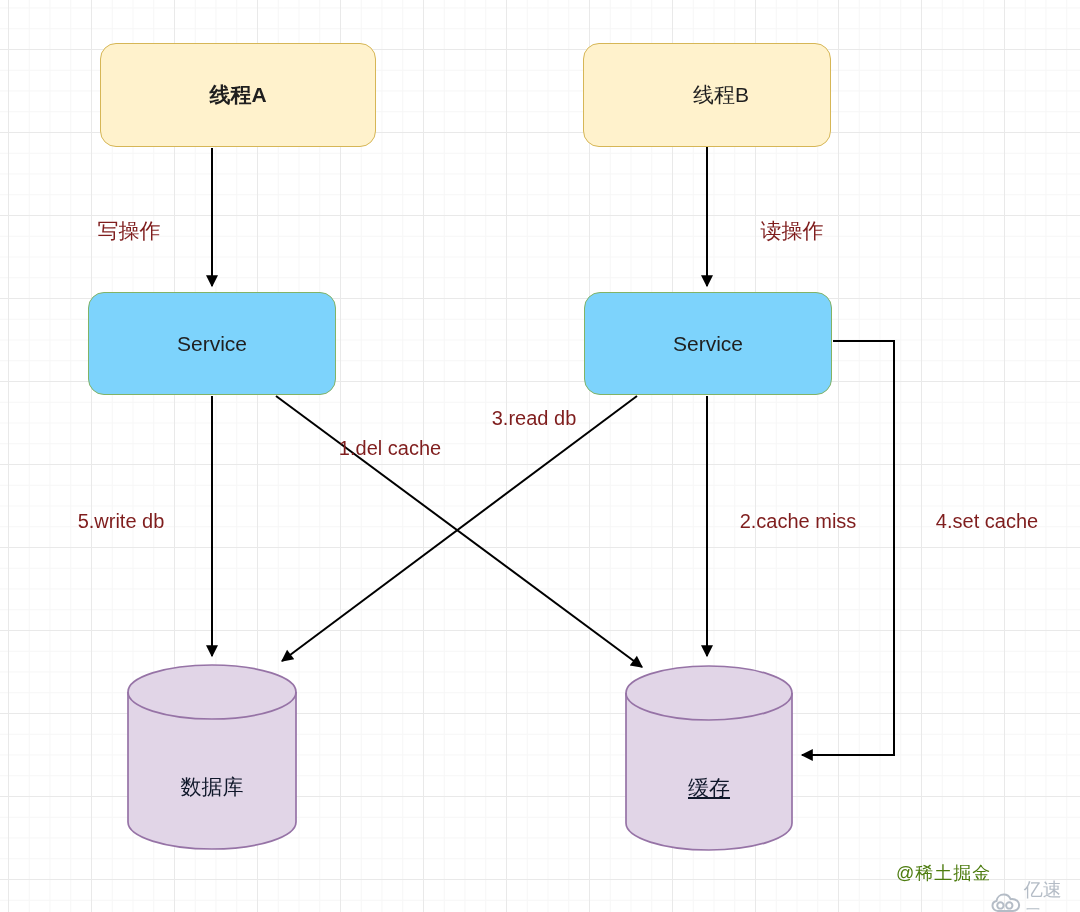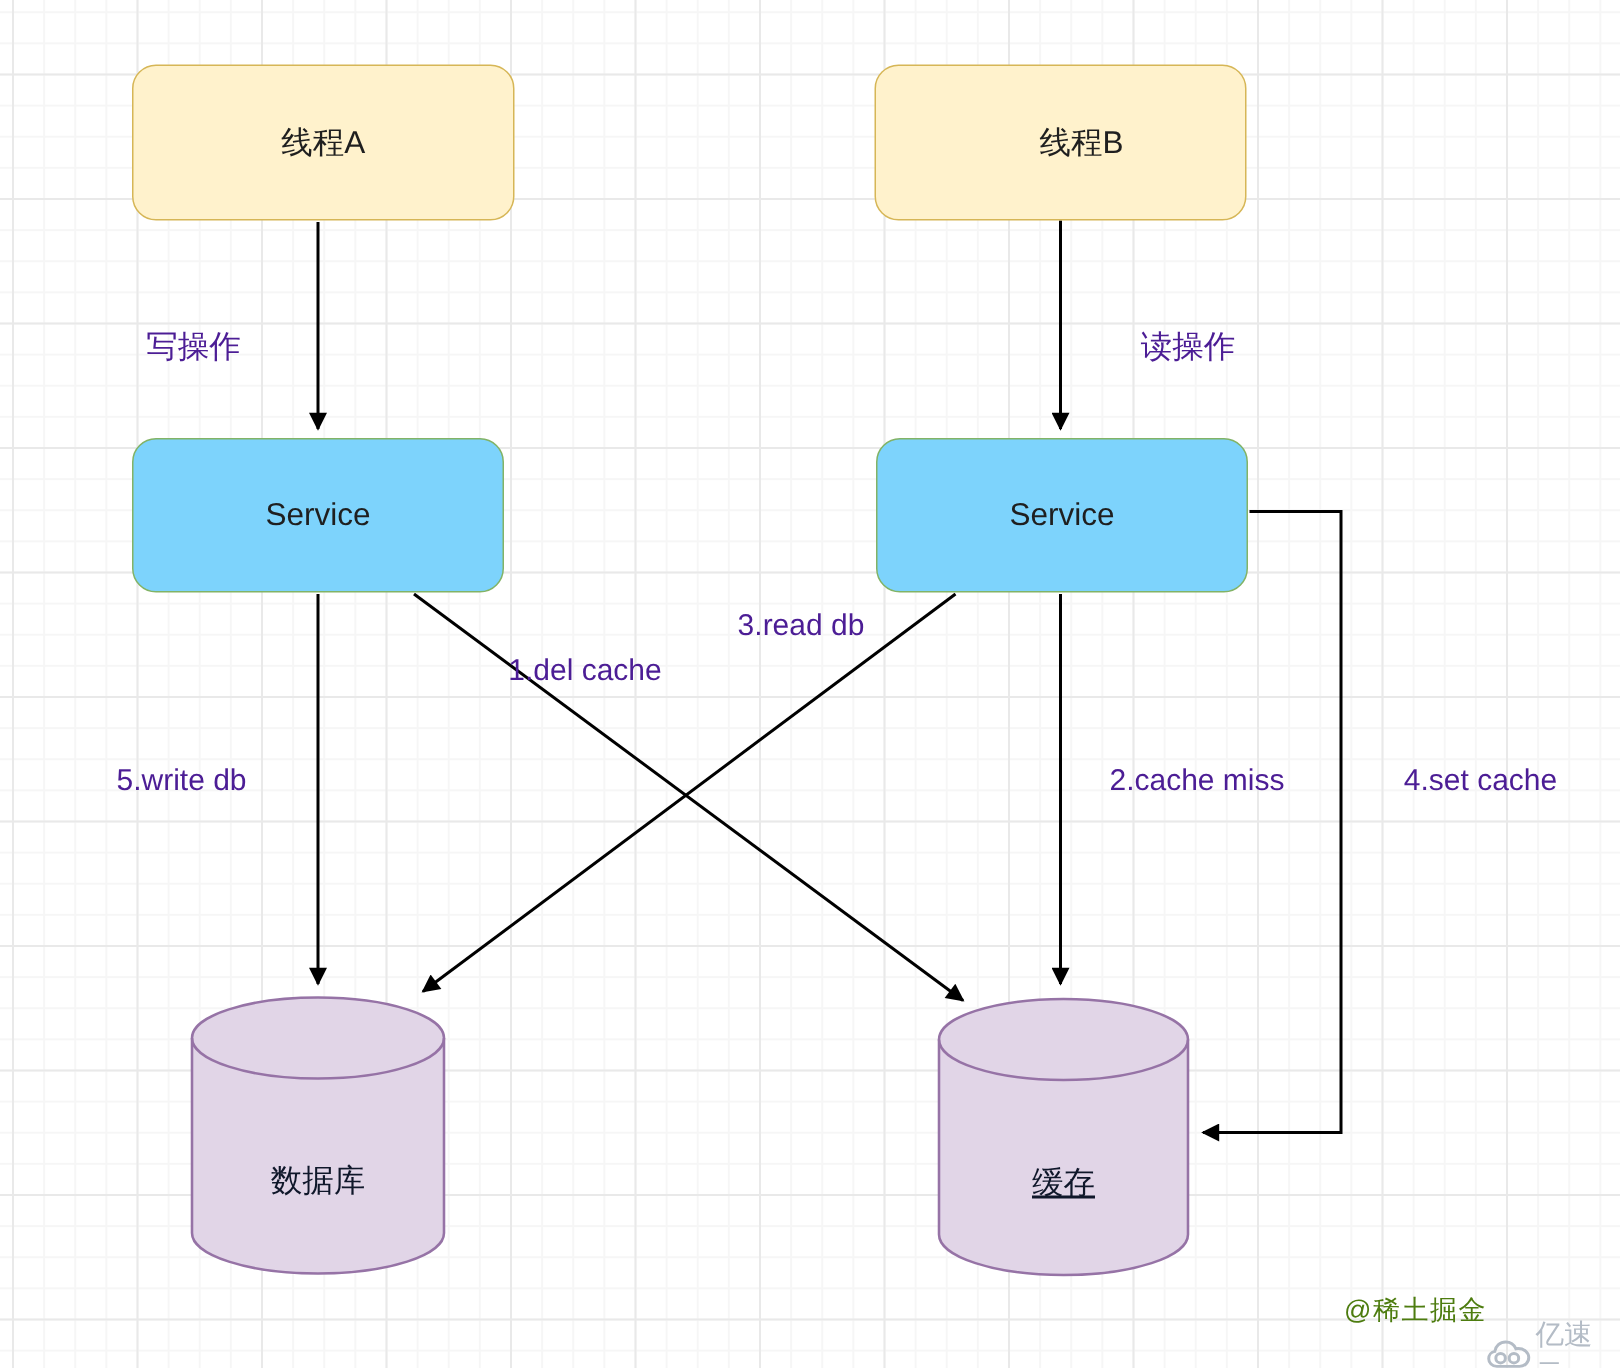--- a/index.html
+++ b/index.html
@@ -15,27 +15,27 @@
     background-size:83px 83px, 83px 83px, 20.75px 20.75px, 20.75px 20.75px;
     background-position:8px 49px, 8px 49px, 8px 7.5px, 8px 7.5px;
   }
   .layer{position:absolute;left:0;top:0;width:1080px;height:912px;}
   .node{
     position:absolute;display:flex;align-items:center;justify-content:center;
     border-radius:16px;font-size:21px;color:#1f1f1f;box-sizing:border-box;
   }
   .node.yellow{background:#fff2cc;border:1.5px solid #d6b656;}
   .node.green{background:#7dd3fc;border:1.5px solid #82b366;}
-  #thread-a{left:88px;top:43px;width:255px;height:104px;}
+  #thread-a{left:100px;top:43px;width:276px;height:104px;font-weight:bold;}
   #thread-b{left:583px;top:43px;width:248px;height:104px;padding-left:28px;}
   #service-left{left:88px;top:292px;width:248px;height:103px;}
   #service-right{left:584px;top:292px;width:248px;height:103px;}
   .edge-label{
     position:absolute;transform:translate(-50%,-50%);
-    white-space:nowrap;color:#4c1d95;font-size:20px;
+    white-space:nowrap;color:#7f1d1d;font-size:20px;
   }
   .edge-label.cjk{font-size:21px;}
   .cyl-label{
     position:absolute;transform:translate(-50%,-50%);
     white-space:nowrap;color:#0f172a;font-size:21px;
   }
   #lbl-write-op{left:129px;top:231px;}
   #lbl-read-op{left:792px;top:231px;}
   #lbl-del-cache{left:390px;top:418px;margin-top:30px;}
   #lbl-read-db{left:534px;top:418px;}

